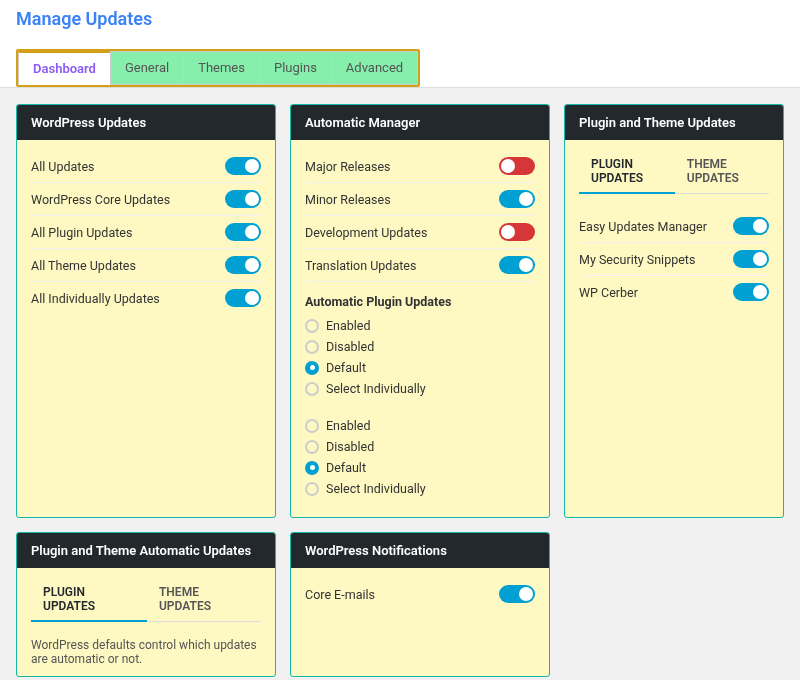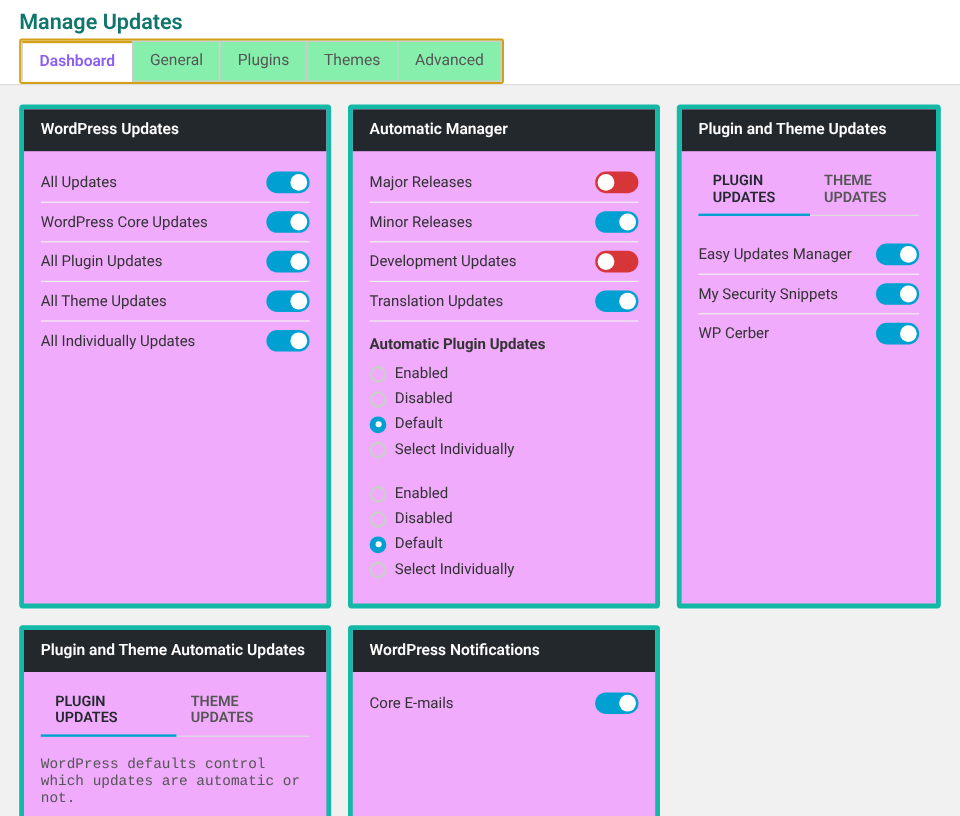--- a/index.html
+++ b/index.html
@@ -10,22 +10,22 @@
       color: #333;
     }
     .page-header {
       background: #fff;
       padding: 8px 16px 0 16px;
       border-bottom: 1px solid #ddd;
     }
     .page-title {
       font-size: 18px;
       font-weight: 600;
-      color: #0f766e;
-      margin-bottom: 3px;
+      color: #3b82f6;
+      margin-bottom: 20px;
     }
     .tabs {
       display: flex;
       gap: 0;
     }
     .tab {
       padding: 8px 14px;
       border: 1px solid #ccc;
       background: #86efac;
       cursor: pointer;
@@ -49,22 +49,22 @@
       overflow: visible;
     }
     .main-content {
       padding: 16px;
       display: grid;
       grid-template-columns: 260px 260px 1fr;
       grid-template-rows: auto auto;
       gap: 14px;
     }
     .card {
-      background: #f0abfc;
-      border: 4px solid #14b8a6;
+      background: #fef9c3;
+      border: 1px solid #14b8a6;
       border-radius: 3px;
       overflow: hidden;
     }
     .card-header {
       background: #23282d;
       color: #fff;
       padding: 10px 14px;
       font-size: 13px;
       font-weight: 600;
     }
@@ -164,38 +164,37 @@
     .card-automatic { grid-column: 2; grid-row: 1; }
     .card-wordpress { grid-column: 1; grid-row: 1; }
     .card-plugin-theme { grid-column: 3; grid-row: 1; }
     .card-plugin-auto { grid-column: 1; grid-row: 2; }
     .card-wp-notif { grid-column: 2; grid-row: 2; }
 
     .bottom-note {
       font-size: 12px;
       color: #555;
       margin-top: 8px;
-      font-family: Liberation Mono, monospace;
     }
     .blue-underline {
       border-bottom: 2px solid #00a0d2;
       padding-bottom: 2px;
     }
   </style>
 </head>
 <body>
 
 <div class="page-header">
   <div class="page-title">Manage Updates</div>
   <div class="tabs-wrapper">
     <div class="tabs">
       <div class="tab active">Dashboard</div>
       <div class="tab">General</div>
+      <div class="tab">Themes</div>
       <div class="tab">Plugins</div>
-      <div class="tab">Themes</div>
       <div class="tab">Advanced</div>
     </div>
   </div>
 </div>
 
 <div class="main-content">
 
   <div class="card card-wordpress">
     <div class="card-header">WordPress Updates</div>
     <div class="card-body">

